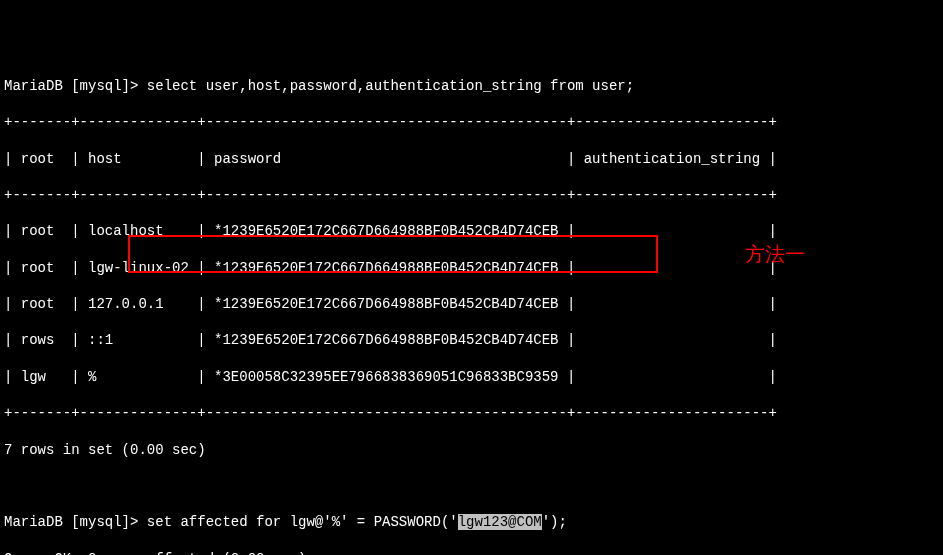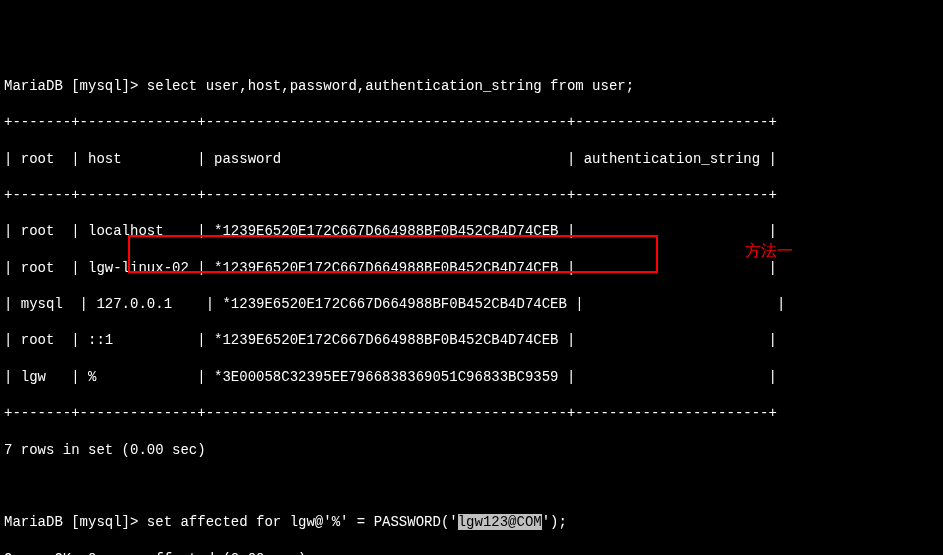--- a/index.html
+++ b/index.html
@@ -25,21 +25,21 @@
       width: 530px;
       height: 38px;
       pointer-events: none;
     }
     .annotation {
       position: absolute;
       left: 745px;
       top: 241px;
       color: #ff0000;
       font-family: "Microsoft YaHei", "SimSun", sans-serif;
-      font-size: 16px;
+      font-size: 20px;
     }
     .selected {
       background: #c0c0c0;
       color: #000000;
     }
     .strike {
       text-decoration: line-through;
       text-decoration-color: #ff0000;
       text-decoration-thickness: 2px;
     }
@@ -48,22 +48,22 @@
 <body>
 
 
 
 <span class="line"><span>MariaDB [mysql]&gt; </span><span>select user,host,password,authentication_string from user;</span></span>
 <span class="line">+-------+--------------+-------------------------------------------+-----------------------+</span>
 <span class="line">| root  | host         | password                                  | authentication_string |</span>
 <span class="line">+-------+--------------+-------------------------------------------+-----------------------+</span>
 <span class="line">| root  | localhost    | *1239E6520E172C667D664988BF0B452CB4D74CEB |                       |</span>
 <span class="line">| root  | lgw-linux-02 | *1239E6520E172C667D664988BF0B452CB4D74CEB |                       |</span>
-<span class="line">| mysql  | 127.0.0.1    | *1239E6520E172C667D664988BF0B452CB4D74CEB |                       |</span>
-<span class="line">| root  | ::1          | *1239E6520E172C667D664988BF0B452CB4D74CEB |                       |</span>
+<span class="line">| root  | 127.0.0.1    | *1239E6520E172C667D664988BF0B452CB4D74CEB |                       |</span>
+<span class="line">| rows  | ::1          | *1239E6520E172C667D664988BF0B452CB4D74CEB |                       |</span>
 <span class="line">| lgw   | %            | *3E00058C32395EE7966838369051C96833BC9359 |                       |</span>
 <span class="line">+-------+--------------+-------------------------------------------+-----------------------+</span>
 <span class="line">7 rows in set (0.00 sec)</span>
 <span class="line"> </span>
 <span class="line"><span>MariaDB [mysql]&gt; </span><span>set affected for lgw@'%' = PASSWORD('</span><span class="selected">lgw123@COM</span><span>');</span></span>
 <span class="line"><span>Query OK, 0 rows </span><span class="strike">affected (0.00 sec)</span></span>
 
 
 
 

